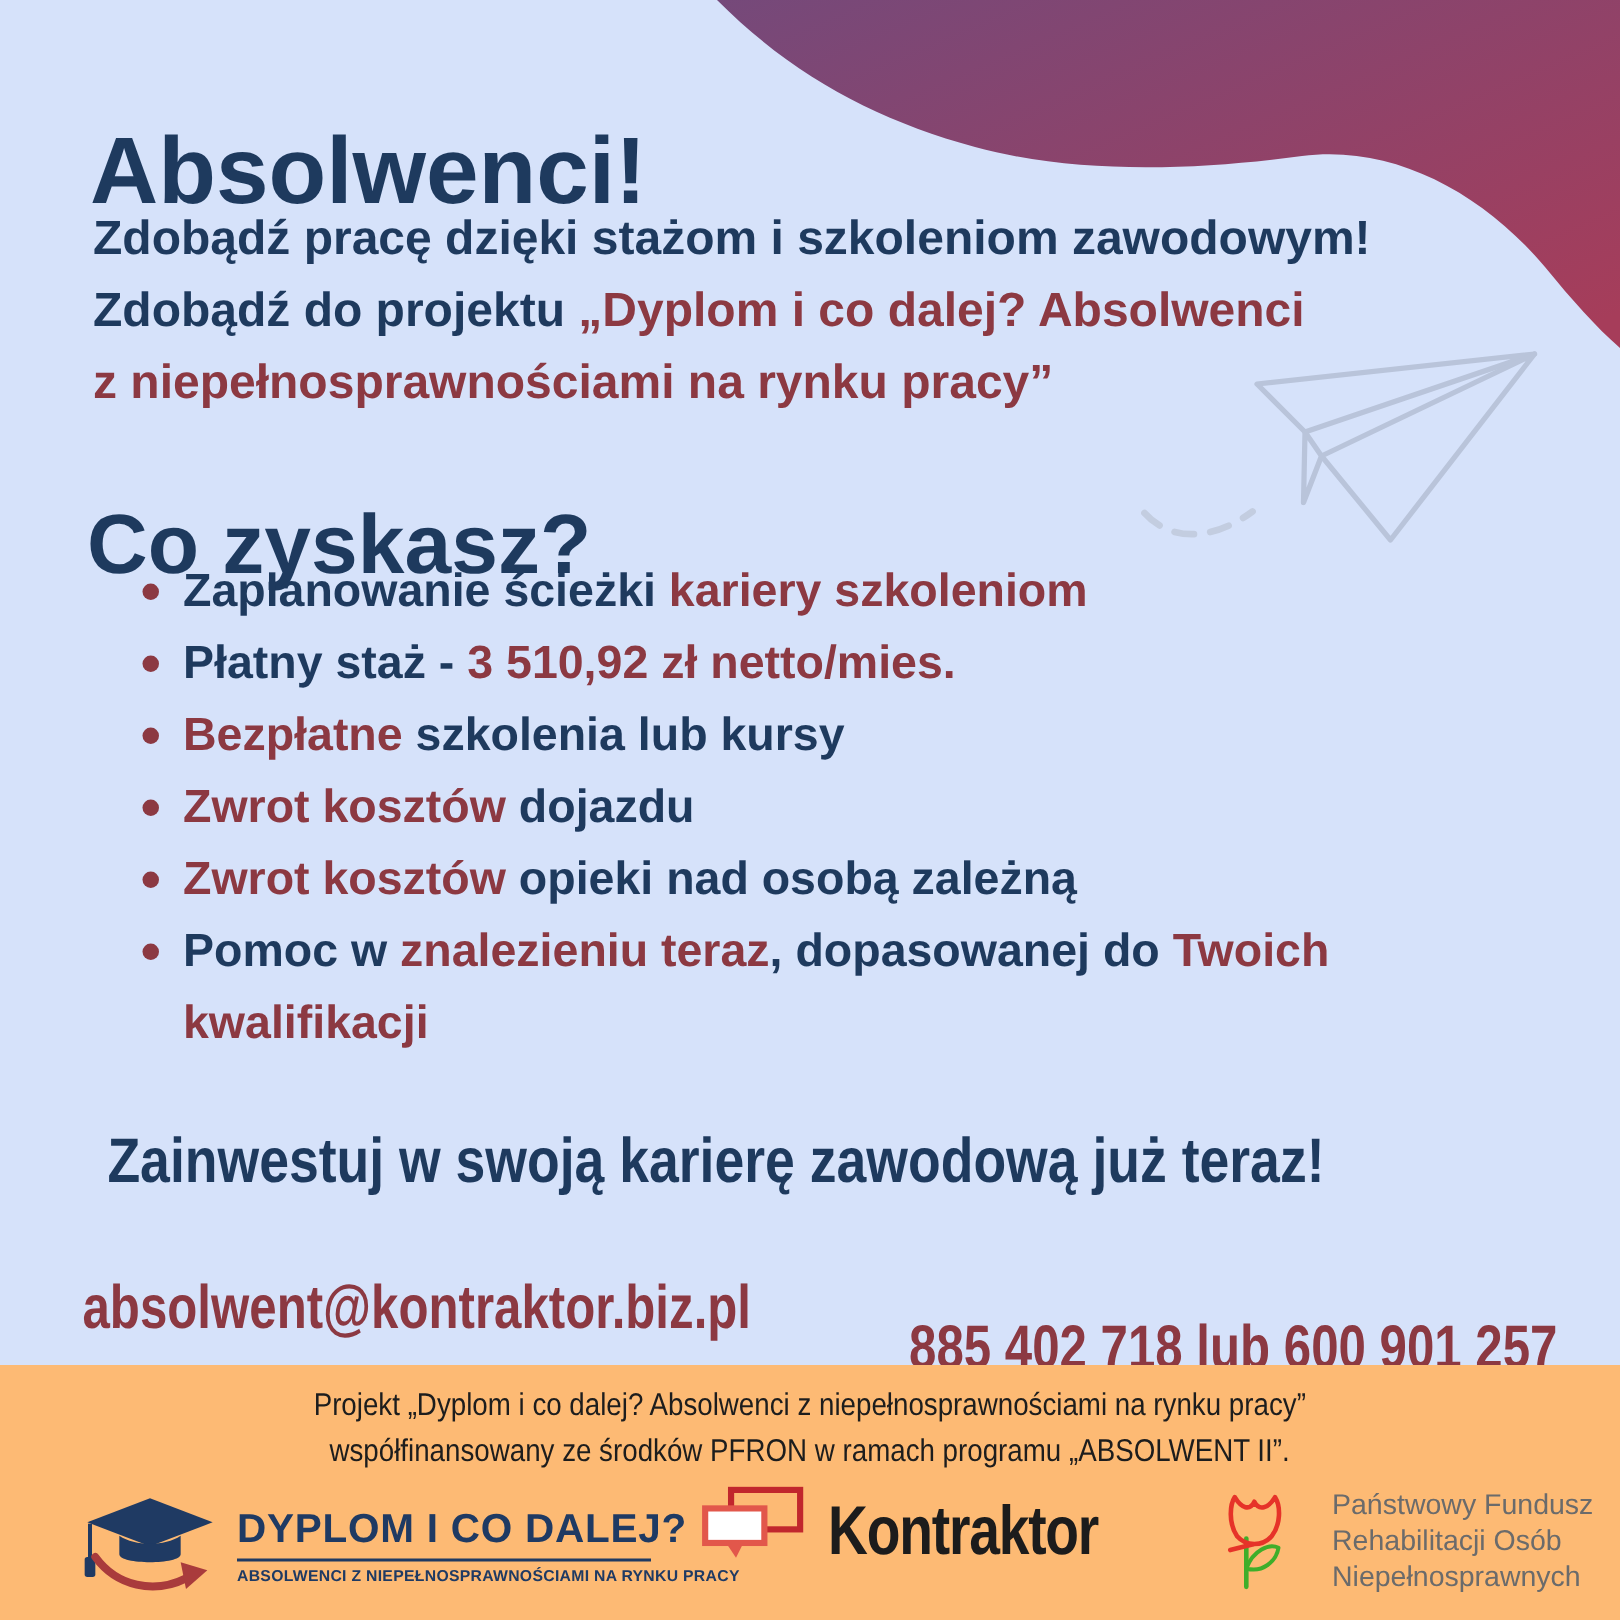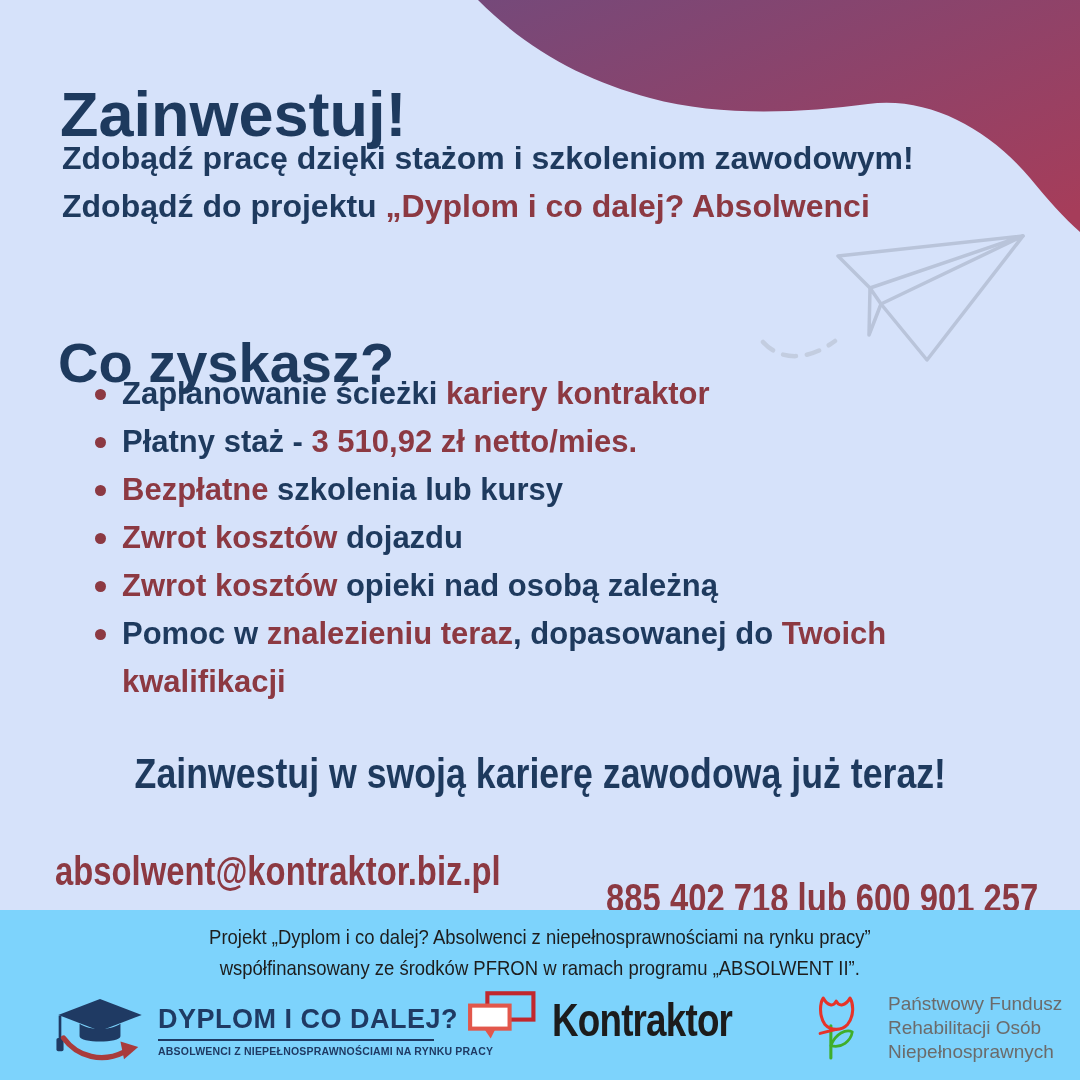--- a/index.html
+++ b/index.html
@@ -16,25 +16,25 @@
   .intro p{margin:0;}
   
   .heading{left:58px;top:284px;font-size:56px;font-weight:bold;color:#1e3a5e;}
   .benefits{left:95px;top:370px;margin:0;padding:0;list-style:none;font-size:31px;font-weight:bold;}
   .benefits li{position:relative;padding-left:27px;line-height:48px;margin:0;}
   .benefits li .dot{position:absolute;left:0;top:19px;width:11px;height:11px;border-radius:50%;background:#8c3942;}
   
   .cxc{display:inline-block;transform:scaleX(.85);transform-origin:center;white-space:nowrap;}
   .cxl{display:inline-block;transform:scaleX(.80);transform-origin:left center;white-space:nowrap;}
   .cxr{display:inline-block;transform:scaleX(.80);transform-origin:right center;white-space:nowrap;}
-  .cta{left:0;top:750px;width:1080px;text-align:center;font-size:42px;font-weight:bold;color:#1e3a5e;}
+  .cta{left:0;top:750px;width:1080px;text-align:left;font-size:42px;font-weight:bold;color:#1e3a5e;}
   .email{left:55px;top:848px;font-size:41px;font-weight:bold;color:#8c3942;}
   .phone{right:42px;top:875px;font-size:41px;font-weight:bold;color:#8c3942;}
   
-  .footer{position:absolute;left:0;bottom:0;width:1080px;height:170px;background:#7dd3fc;}
+  .footer{position:absolute;left:0;bottom:0;width:1080px;height:170px;background:#fdba74;}
   .footer-text{margin:0;padding-top:11px;text-align:center;font-size:21px;line-height:31px;color:#1d1d1d;font-weight:normal;}
   .footer-text p{margin:0;}
   .fcx{display:inline-block;transform:scaleX(.88);transform-origin:center;white-space:nowrap;}
   .logo{position:absolute;display:flex;align-items:center;}
   .logo-dyplom{left:50px;top:80px;gap:8px;}
   .dyplom-text{width:280px;text-align:center;}
   .dyplom-title{font-size:27px;font-weight:bold;color:#1f3a63;letter-spacing:.5px;white-space:nowrap;}
   .dyplom-rule{height:2px;background:#1f3a63;margin:4px 0 4px 0;width:276px;}
   .dyplom-sub{font-size:10.5px;font-weight:bold;color:#1f3a63;letter-spacing:.2px;white-space:nowrap;}
   .logo-kontraktor{left:466px;top:74px;gap:12px;}
@@ -59,31 +59,32 @@
 
   <svg class="plane" width="320" height="155" viewBox="0 0 320 155">
     <g fill="none" stroke="#b9c4da" stroke-width="3.5" stroke-linejoin="round" stroke-linecap="round">
       <path d="M100,34 L285,14 L132,66 Z"></path>
       <path d="M132,66 L131,113 L143,82 Z"></path>
       <path d="M143,82 L189,138 L285,14 L143,82 Z"></path>
     </g>
     <path d="M25,120 C42,139 70,139 97,119" fill="none" stroke="#c3cde0" stroke-width="4.5" stroke-linecap="round" stroke-dasharray="13 11"></path>
   </svg>
 
-  <h1 class="abs title">Zainwestuj!</h1>
+  <h1 class="abs title">Absolwenci!</h1>
 
   <div class="abs intro">
     <p><span class="navy">Zdobądź pracę dzięki stażom i szkoleniom zawodowym!</span></p>
     <p><span class="navy">Zdobądź do projektu </span><span class="maroon">„Dyplom i co dalej? Absolwenci</span></p>
+    <p><span class="maroon">z niepełnosprawnościami na rynku pracy”</span></p>
   </div>
 
   <h2 class="abs heading">Co zyskasz?</h2>
 
   <ul class="abs benefits">
-    <li><span class="dot"></span><span class="navy">Zaplanowanie ścieżki </span><span class="maroon">kariery kontraktor</span></li>
+    <li><span class="dot"></span><span class="navy">Zaplanowanie ścieżki </span><span class="maroon">kariery szkoleniom</span></li>
     <li><span class="dot"></span><span class="navy">Płatny staż - </span><span class="maroon">3 510,92 zł netto/mies.</span></li>
     <li><span class="dot"></span><span class="maroon">Bezpłatne</span><span class="navy"> szkolenia lub kursy</span></li>
     <li><span class="dot"></span><span class="maroon">Zwrot kosztów</span><span class="navy"> dojazdu</span></li>
     <li><span class="dot"></span><span class="maroon">Zwrot kosztów</span><span class="navy"> opieki nad osobą zależną</span></li>
     <li><span class="dot"></span><span class="navy">Pomoc w </span><span class="maroon">znalezieniu teraz</span><span class="navy">, dopasowanej do </span><span class="maroon">Twoich</span><br><span class="maroon">kwalifikacji</span></li>
   </ul>
 
   <div class="abs cta"><span class="cxc">Zainwestuj w swoją karierę zawodową już teraz!</span></div>
 
   <div class="abs email"><span class="cxl">absolwent@kontraktor.biz.pl</span></div>

